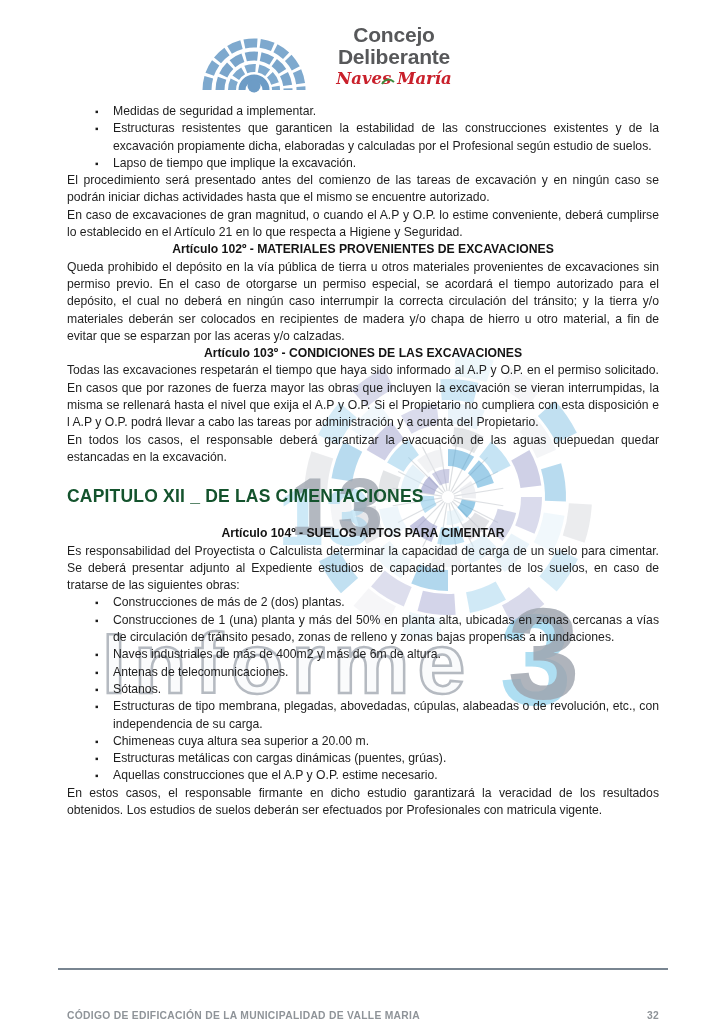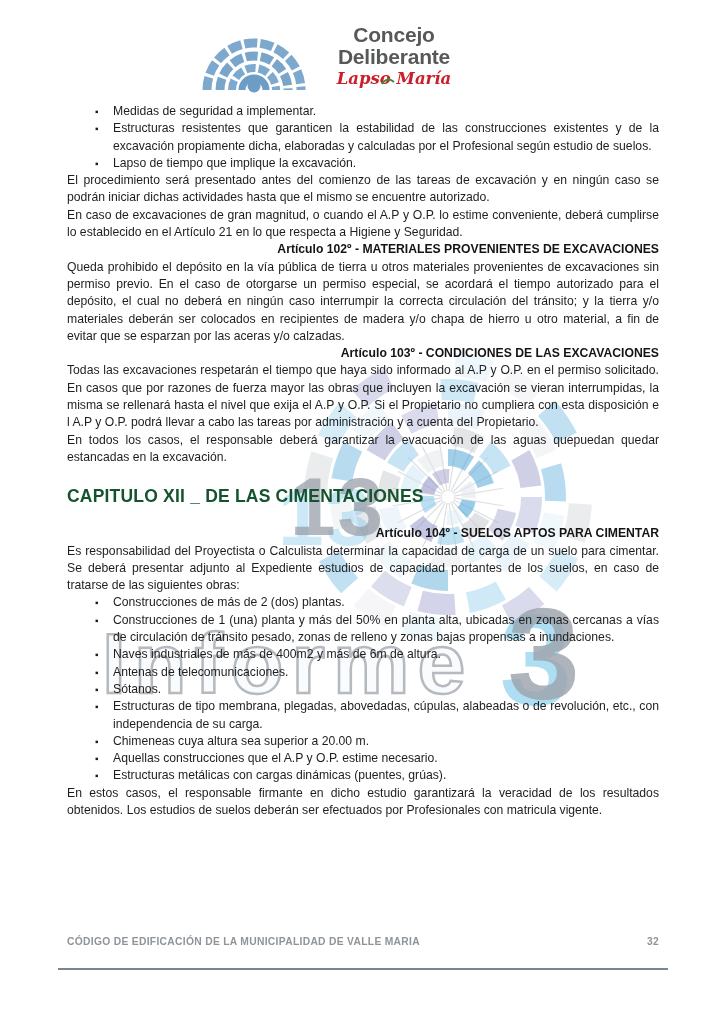--- a/index.html
+++ b/index.html
@@ -21,30 +21,30 @@
     position:absolute;left:67px;top:103px;width:592px;z-index:2;
     font-size:12.2px;line-height:17.3px;text-align:justify;
   }
   .content p{margin:0;}
   ul.blist{list-style:none;margin:0;padding:0;}
   ul.blist li{position:relative;padding-left:46px;}
   ul.blist li::before{
     content:"▪";position:absolute;left:28px;top:0;
     font-size:10px;line-height:17.3px;color:#1e1e1e;
   }
-  .art-title{font-weight:bold;color:#141414;text-align:right;margin-top:15px;}
+  .art-title{font-weight:bold;color:#141414;text-align:center;margin-top:15px;}
   .chapter-title{
     font-weight:bold;font-size:17.5px;line-height:22px;color:#14532d;
     text-align:left;letter-spacing:.2px;margin:19px 0 18px 0;
   }
   
   .footer-rule{position:absolute;left:58px;top:968px;width:610px;height:0;
     border-top:2px solid rgba(88,102,118,.8);z-index:2;}
   .footer-text{
-    position:absolute;left:67px;top:936px;width:592px;z-index:2;
+    position:absolute;left:67px;top:1010px;width:592px;z-index:2;
     display:flex;justify-content:space-between;
     font-size:10.3px;font-weight:bold;letter-spacing:.3px;color:#8f9499;align-items:flex-end;
   }
   
   .watermark{position:absolute;inset:0;z-index:1;pointer-events:none;padding-left:36px;}
   .wm-emblem{position:absolute;left:298px;top:347px;}
   .wm-badge{
     position:absolute;left:290px;top:462px;
     font-size:82px;font-weight:bold;line-height:1.1;letter-spacing:2px;
     color:rgba(150,156,168,.72);
@@ -154,21 +154,21 @@
       <path d="M 10 66 A 47 47 0 0 1 104 66" fill="none" stroke="#7ea9ce" stroke-width="9" stroke-dasharray="13 3"></path>
       <path d="M 23 66 A 34 34 0 0 1 91 66" fill="none" stroke="#7aa5cb" stroke-width="9" stroke-dasharray="12 3"></path>
       <path d="M 35 66 A 22 22 0 0 1 79 66" fill="none" stroke="#7ea9ce" stroke-width="8" stroke-dasharray="10 3"></path>
       <path d="M 45 66 A 12 12 0 0 1 69 66" fill="none" stroke="#6d9cc6" stroke-width="7"></path>
       <circle cx="57" cy="62" r="6.5" fill="#6d9cc6"></circle>
     </svg>
     <div class="header-text">
       <div class="ht">Concejo</div>
       <div class="ht">Deliberante</div>
       <div class="sub">
-        <span>Lapso María</span>
+        <span>Naves María</span>
         <svg class="sprig" width="16" height="10" viewBox="0 0 16 10">
           <path d="M2 7 C5 1.5, 10 1.5, 14 5" fill="none" stroke="#3d8c3d" stroke-width="2"></path>
         </svg>
       </div>
     </div>
   </div>
 
   <div class="content">
 
     <ul class="blist">
@@ -191,22 +191,22 @@
     <p class="art-title" style="margin-top:16px">Artículo 104º - SUELOS APTOS PARA CIMENTAR</p>
     <p>Es responsabilidad del Proyectista o Calculista determinar la capacidad de carga de un suelo para cimentar. Se deberá presentar adjunto al Expediente estudios de capacidad portantes de los suelos, en caso de tratarse de las siguientes obras:</p>
     <ul class="blist">
       <li>Construcciones de más de 2 (dos) plantas.</li>
       <li>Construcciones de 1 (una) planta y más del 50% en planta alta, ubicadas en zonas cercanas a vías de circulación de tránsito pesado, zonas de relleno y zonas bajas propensas a inundaciones.</li>
       <li>Naves industriales de más de 400m2 y más de 6m de altura.</li>
       <li>Antenas de telecomunicaciones.</li>
       <li>Sótanos.</li>
       <li>Estructuras de tipo membrana, plegadas, abovedadas, cúpulas, alabeadas o de revolución, etc., con independencia de su carga.</li>
       <li>Chimeneas cuya altura sea superior a 20.00 m.</li>
+      <li>Estructuras metálicas con cargas dinámicas (puentes, grúas).</li>
       <li>Aquellas construcciones que el A.P y O.P. estime necesario.</li>
-      <li>Estructuras metálicas con cargas dinámicas (puentes, grúas).</li>
     </ul>
     <p>En estos casos, el responsable firmante en dicho  estudio garantizará la veracidad  de los resultados obtenidos. Los estudios de suelos deberán ser efectuados por Profesionales con matricula vigente.</p>
   </div>
 
   <div class="footer-rule"></div>
   <div class="footer-text">
     <span>CÓDIGO DE EDIFICACIÓN DE LA MUNICIPALIDAD DE VALLE MARIA</span>
     <span>32</span>
   </div>
 

